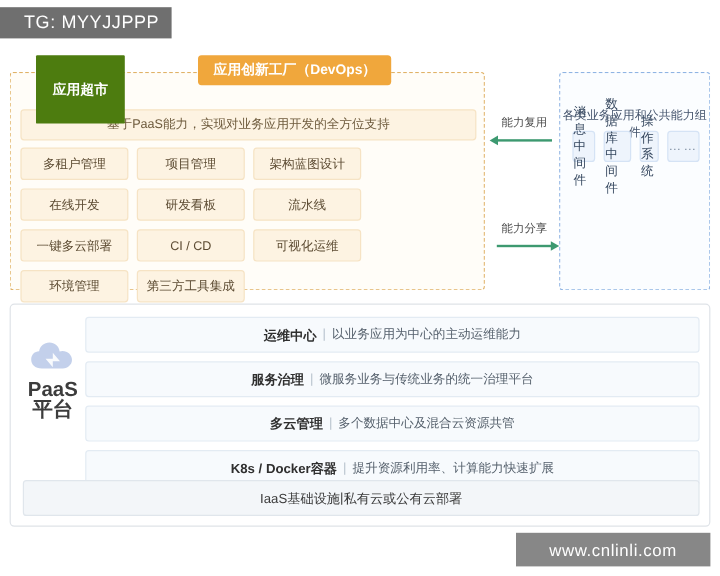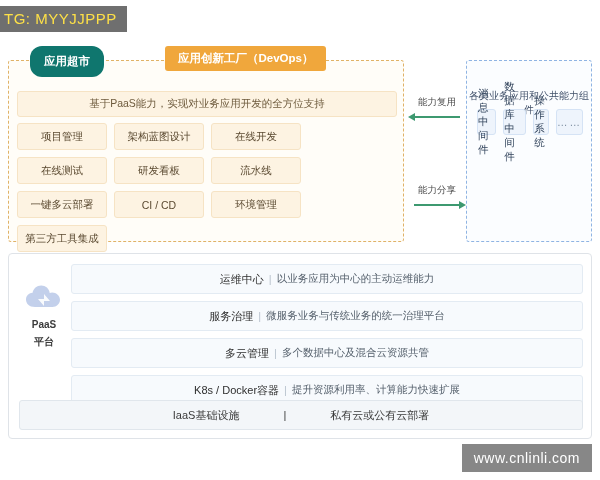--- a/index.html
+++ b/index.html
@@ -12,33 +12,33 @@
     background: #ffffff;
     font-family: "Liberation Sans", sans-serif;
     position: relative;
     overflow: hidden;
   }
   .tg-badge {
     position: absolute;
     left: 0;
     top: 6px;
     background: #6f6f6f;
-    color: #fde047;
+    color: #ffffff;
     font-size: 15px;
-    padding: 4px 10px 5px 4px;
+    padding: 4px 10px 5px 20px;
     letter-spacing: 0.5px;
   }
   .watermark {
     position: absolute;
     right: 8px;
     bottom: 8px;
     background: #878787;
     color: #ffffff;
     font-size: 14px;
-    padding: 6px 12px;
+    padding: 6px 28px;
     letter-spacing: 0.5px;
   }
 
   
   .top-region {
     position: absolute;
     left: 8px;
     top: 46px;
     width: 584px;
     height: 198px;
@@ -167,26 +167,26 @@
     height: 182px;
     border: 1px dashed #8fb4e3;
     border-radius: 3px;
     background: #fbfdff;
     box-sizing: border-box;
   }
   .store-title {
     position: absolute;
     left: 22px;
     top: 0px;
-    background: #0f766e;
+    background: #4d7c0f;
     color: #ffffff;
     font-size: 11.5px;
     font-weight: bold;
-    padding: 8px 14px;
-    border-radius: 12px;
+    padding: 21px 14px;
+    border-radius: 1px;
     white-space: nowrap;
     z-index: 4;
   }
   .store-sub {
     position: absolute;
     left: 0;
     top: 28px;
     width: 100%;
     text-align: center;
     font-size: 10px;
@@ -233,21 +233,21 @@
     top: 30px;
     width: 50px;
     text-align: center;
   }
   .cloud-icon {
     width: 40px;
     height: 26px;
     margin: 0 auto 6px auto;
   }
   .paas-left-label {
-    font-size: 10px;
+    font-size: 17px;
     color: #3c3c3c;
     font-weight: bold;
     line-height: 17px;
   }
   .paas-rows {
     position: absolute;
     left: 62px;
     top: 10px;
     width: 512px;
     display: flex;
@@ -259,60 +259,60 @@
     background: #f7fafd;
     border: 1px solid #e3ebf3;
     border-radius: 3px;
     display: flex;
     align-items: center;
     justify-content: center;
     box-sizing: border-box;
     font-size: 11px;
     color: #3a3a3a;
   }
-  .paas-row .rtitle { font-weight: normal; color: #2f2f2f; }
+  .paas-row .rtitle { font-weight: bold; color: #2f2f2f; }
   .paas-row .rsep { color: #b9c3ce; margin: 0 5px; }
   .paas-row .rdesc { color: #55606c; font-size: 10.5px; }
 
   .iaas-row {
     position: absolute;
     left: 10px;
     top: 146px;
     width: 564px;
     height: 30px;
     background: #f3f6f9;
     border: 1px solid #e0e6ec;
     border-radius: 3px;
     display: flex;
     align-items: center;
     justify-content: center;
     box-sizing: border-box;
     font-size: 11px;
     color: #3a3a3a;
-    gap: 44px;
   }
 </style>
 </head>
 <body>
 
 <div class="tg-badge">TG: MYYJJPPP</div>
 
 <div class="top-region">
 
   <div class="devops-panel">
     <div class="devops-sub">基于PaaS能力，实现对业务应用开发的全方位支持</div>
     <div class="chip-grid">
+      <div class="chip">多租户管理</div>
       <div class="chip">项目管理</div>
       <div class="chip">架构蓝图设计</div>
       <div class="chip">在线开发</div>
-      <div class="chip">在线测试</div>
       <div class="chip">研发看板</div>
       <div class="chip">流水线</div>
       <div class="chip">一键多云部署</div>
       <div class="chip">CI / CD</div>
+      <div class="chip">可视化运维</div>
       <div class="chip">环境管理</div>
       <div class="chip">第三方工具集成</div>
     </div>
   </div>
   <div class="devops-title">应用创新工厂（DevOps）</div>
 
   <div class="arrows">
     <div class="arrow-block top">
       <div class="arrow-label">能力复用</div>
       <div class="arrow-line left">

